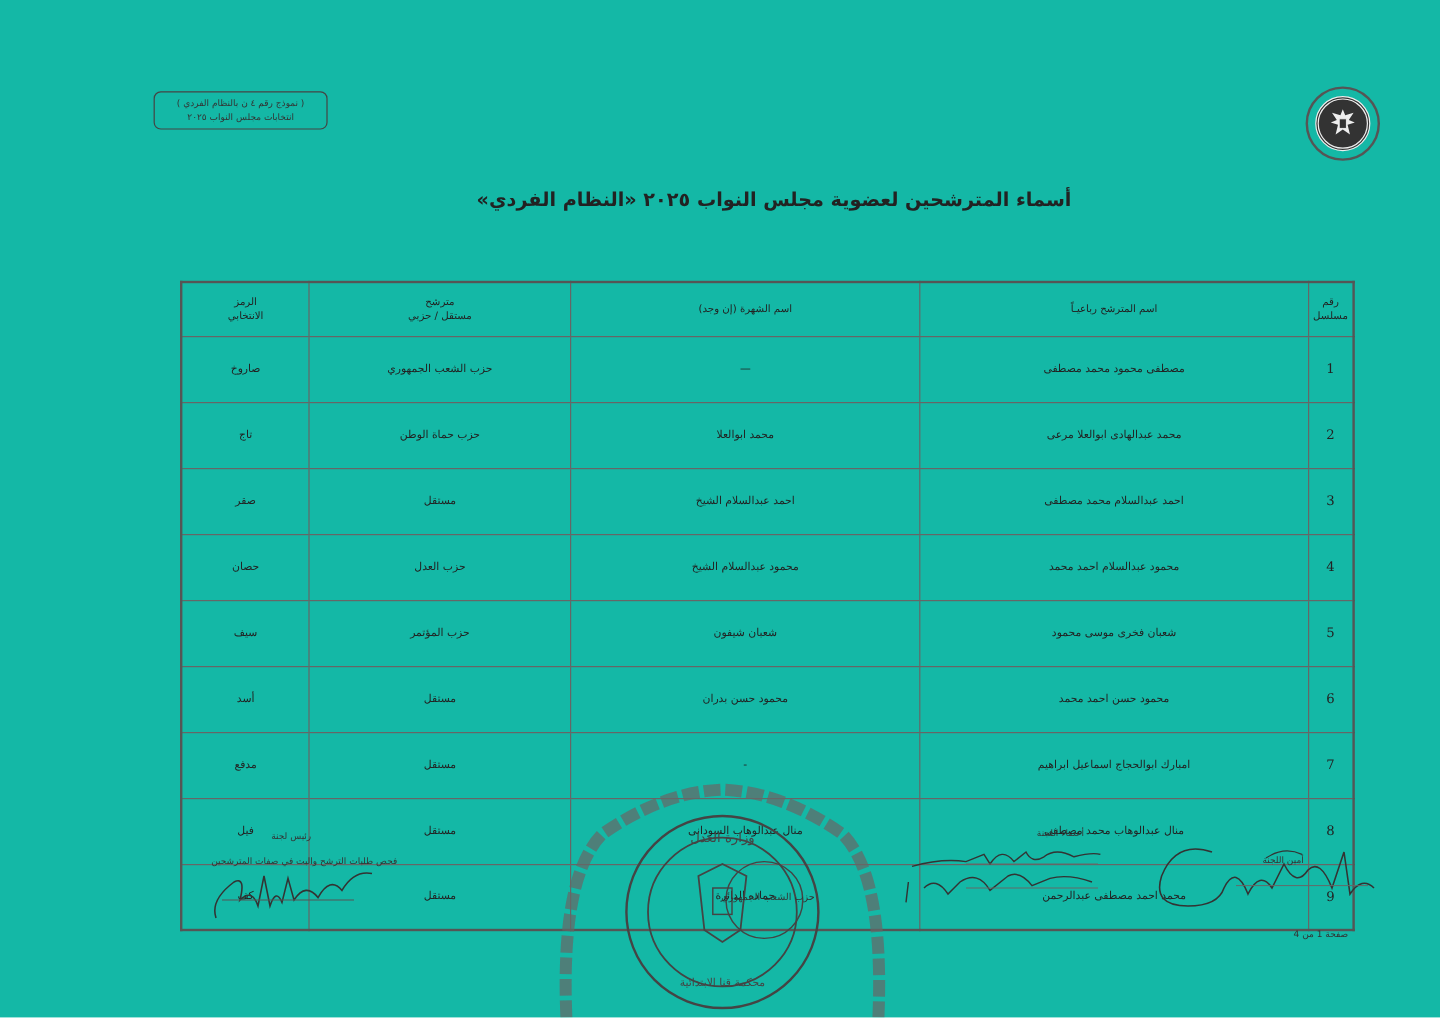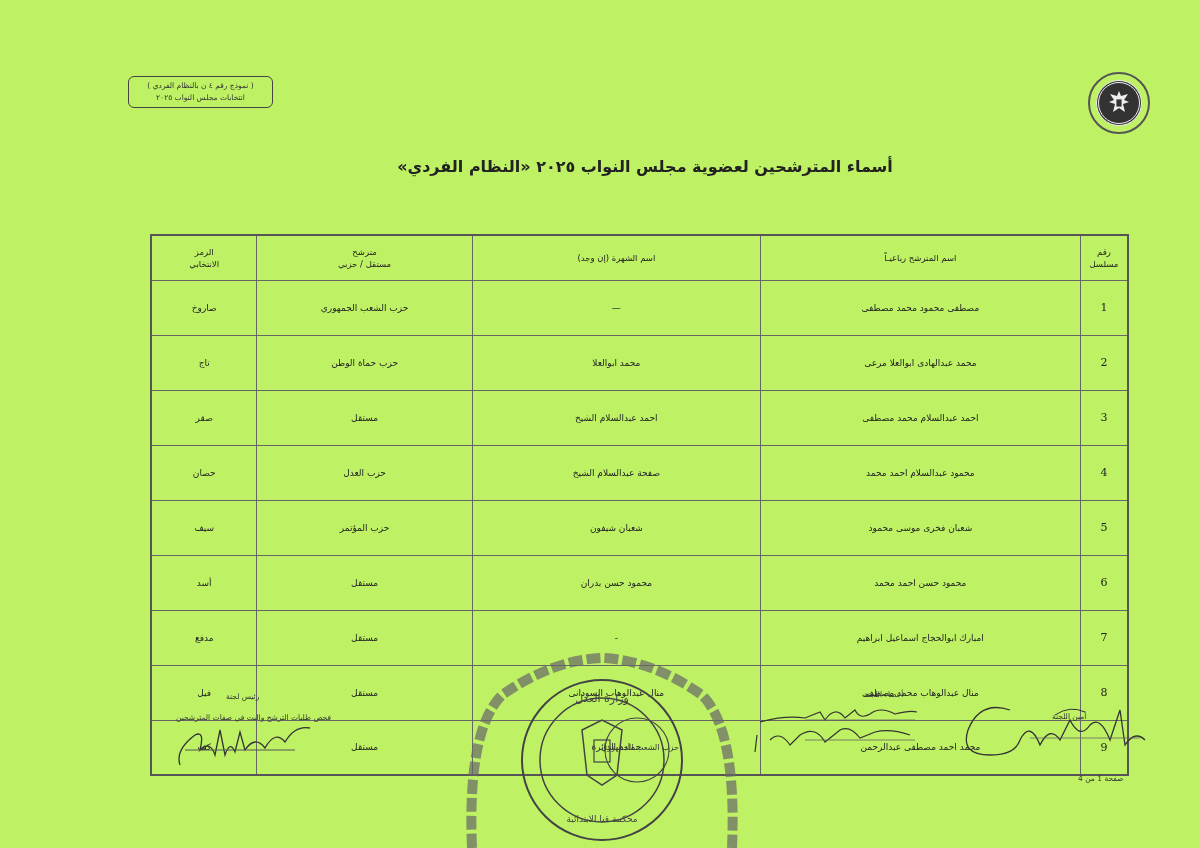--- a/index.html
+++ b/index.html
@@ -1,20 +1,20 @@
 <!DOCTYPE html>
 <html><head>
   <meta charset="utf-8">
   <style>
     * { box-sizing: border-box; margin: 0; padding: 0; }
     html, body {
       width: 1200px; height: 848px; background: #ffffff; overflow: hidden;
       font-family: "DejaVu Sans", sans-serif; color: #222;
     }
-    .page { position: relative; width: 1200px; height: 848px; background: #bef264; }
+    .page { position: relative; width: 1200px; height: 848px; background: #14b8a6; }
 
     
     .form-box {
       position: absolute; left: 128px; top: 76px; width: 145px; height: 32px;
       border: 1.5px solid #444; border-radius: 6px;
       text-align: center; font-size: 7.5px; line-height: 12px; padding-top: 3px;
       color: #333; direction: rtl;
     }
 
     
@@ -47,21 +47,21 @@
       border-collapse: collapse; direction: rtl;
       border: 2px solid #555;
     }
     .cand-table th, .cand-table td {
       border: 1.5px solid #666; text-align: center; vertical-align: middle;
       font-size: 9px; color: #222;
     }
     .cand-table th { height: 45px; font-weight: normal; font-size: 8.5px; line-height: 12px; }
     .cand-table td { height: 55px; }
     .cand-table td.num { font-family: "DejaVu Serif", serif; font-size: 11px; }
-    .c-num { width: 48px; }
+    .c-num { width: 38px; }
     .c-name { width: 324px; }
     .c-nick { width: 292px; }
     .c-type { width: 218px; }
     .c-sym { width: 107px; }
 
     
     .sig-label { position: absolute; font-size: 7.5px; color: #333; direction: rtl; }
     .sig { position: absolute; }
     .page-num { position: absolute; left: 1078px; top: 774px; font-size: 7.5px; direction: rtl; color: #333; }
 
@@ -127,21 +127,21 @@
       <tr>
         <td class="num">3</td>
         <td>احمد عبدالسلام محمد مصطفى</td>
         <td>احمد عبدالسلام الشيخ</td>
         <td>مستقل</td>
         <td>صقر</td>
       </tr>
       <tr>
         <td class="num">4</td>
         <td>محمود عبدالسلام احمد محمد</td>
-        <td>صفحة عبدالسلام الشيخ</td>
+        <td>محمود عبدالسلام الشيخ</td>
         <td>حزب العدل</td>
         <td>حصان</td>
       </tr>
       <tr>
         <td class="num">5</td>
         <td>شعبان فخرى موسى محمود</td>
         <td>شعبان شيفون</td>
         <td>حزب المؤتمر</td>
         <td>سيف</td>
       </tr>

